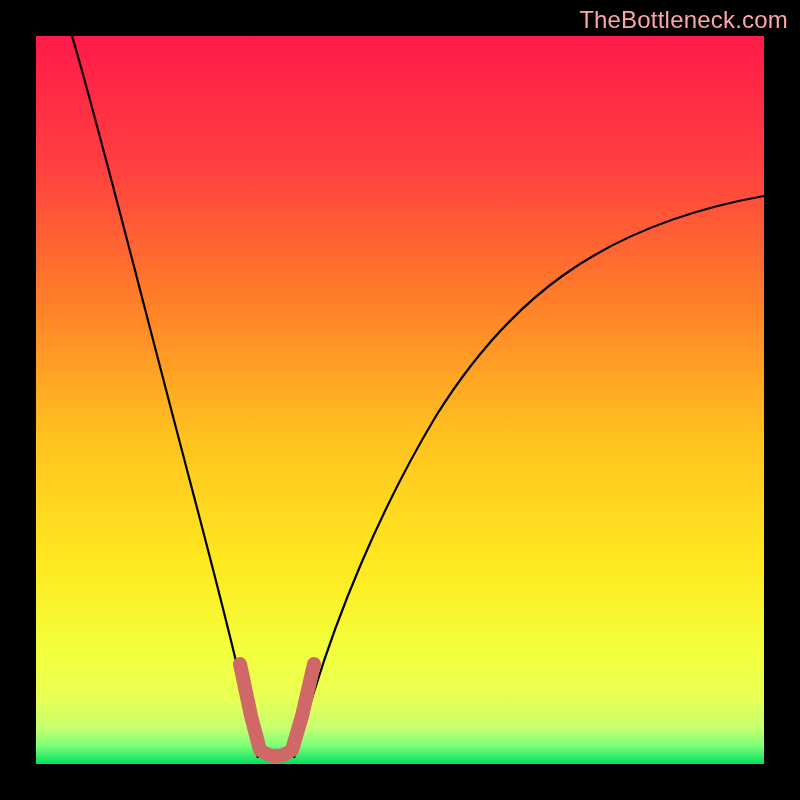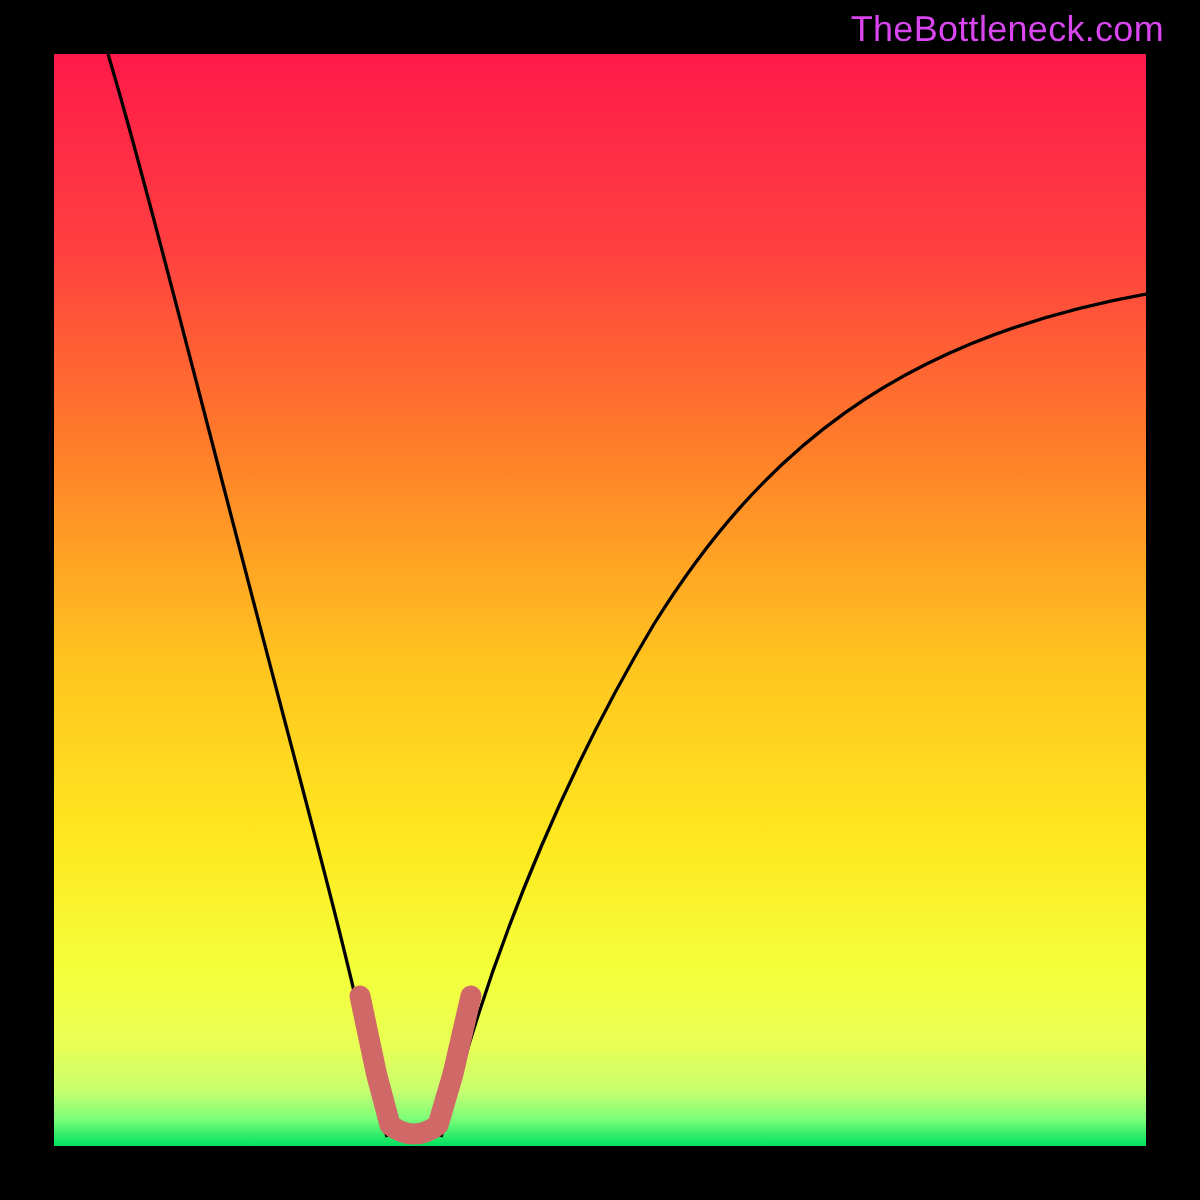--- a/index.html
+++ b/index.html
@@ -15,22 +15,22 @@
     position: absolute;
     left: 0;
     top: 0;
     width: 800px;
     height: 800px;
     background: #000;
   }
   .watermark {
     position: absolute;
     top: 6px;
-    right: 24px;
-    color: #d946ef;
+    right: 12px;
+    color: #fca5a5;
     font-size: 24px;
     font-weight: 400;
     letter-spacing: 0.2px;
     z-index: 5;
   }
   .plot {
     position: absolute;
     left: 36px;
     top: 36px;
     width: 728px;

